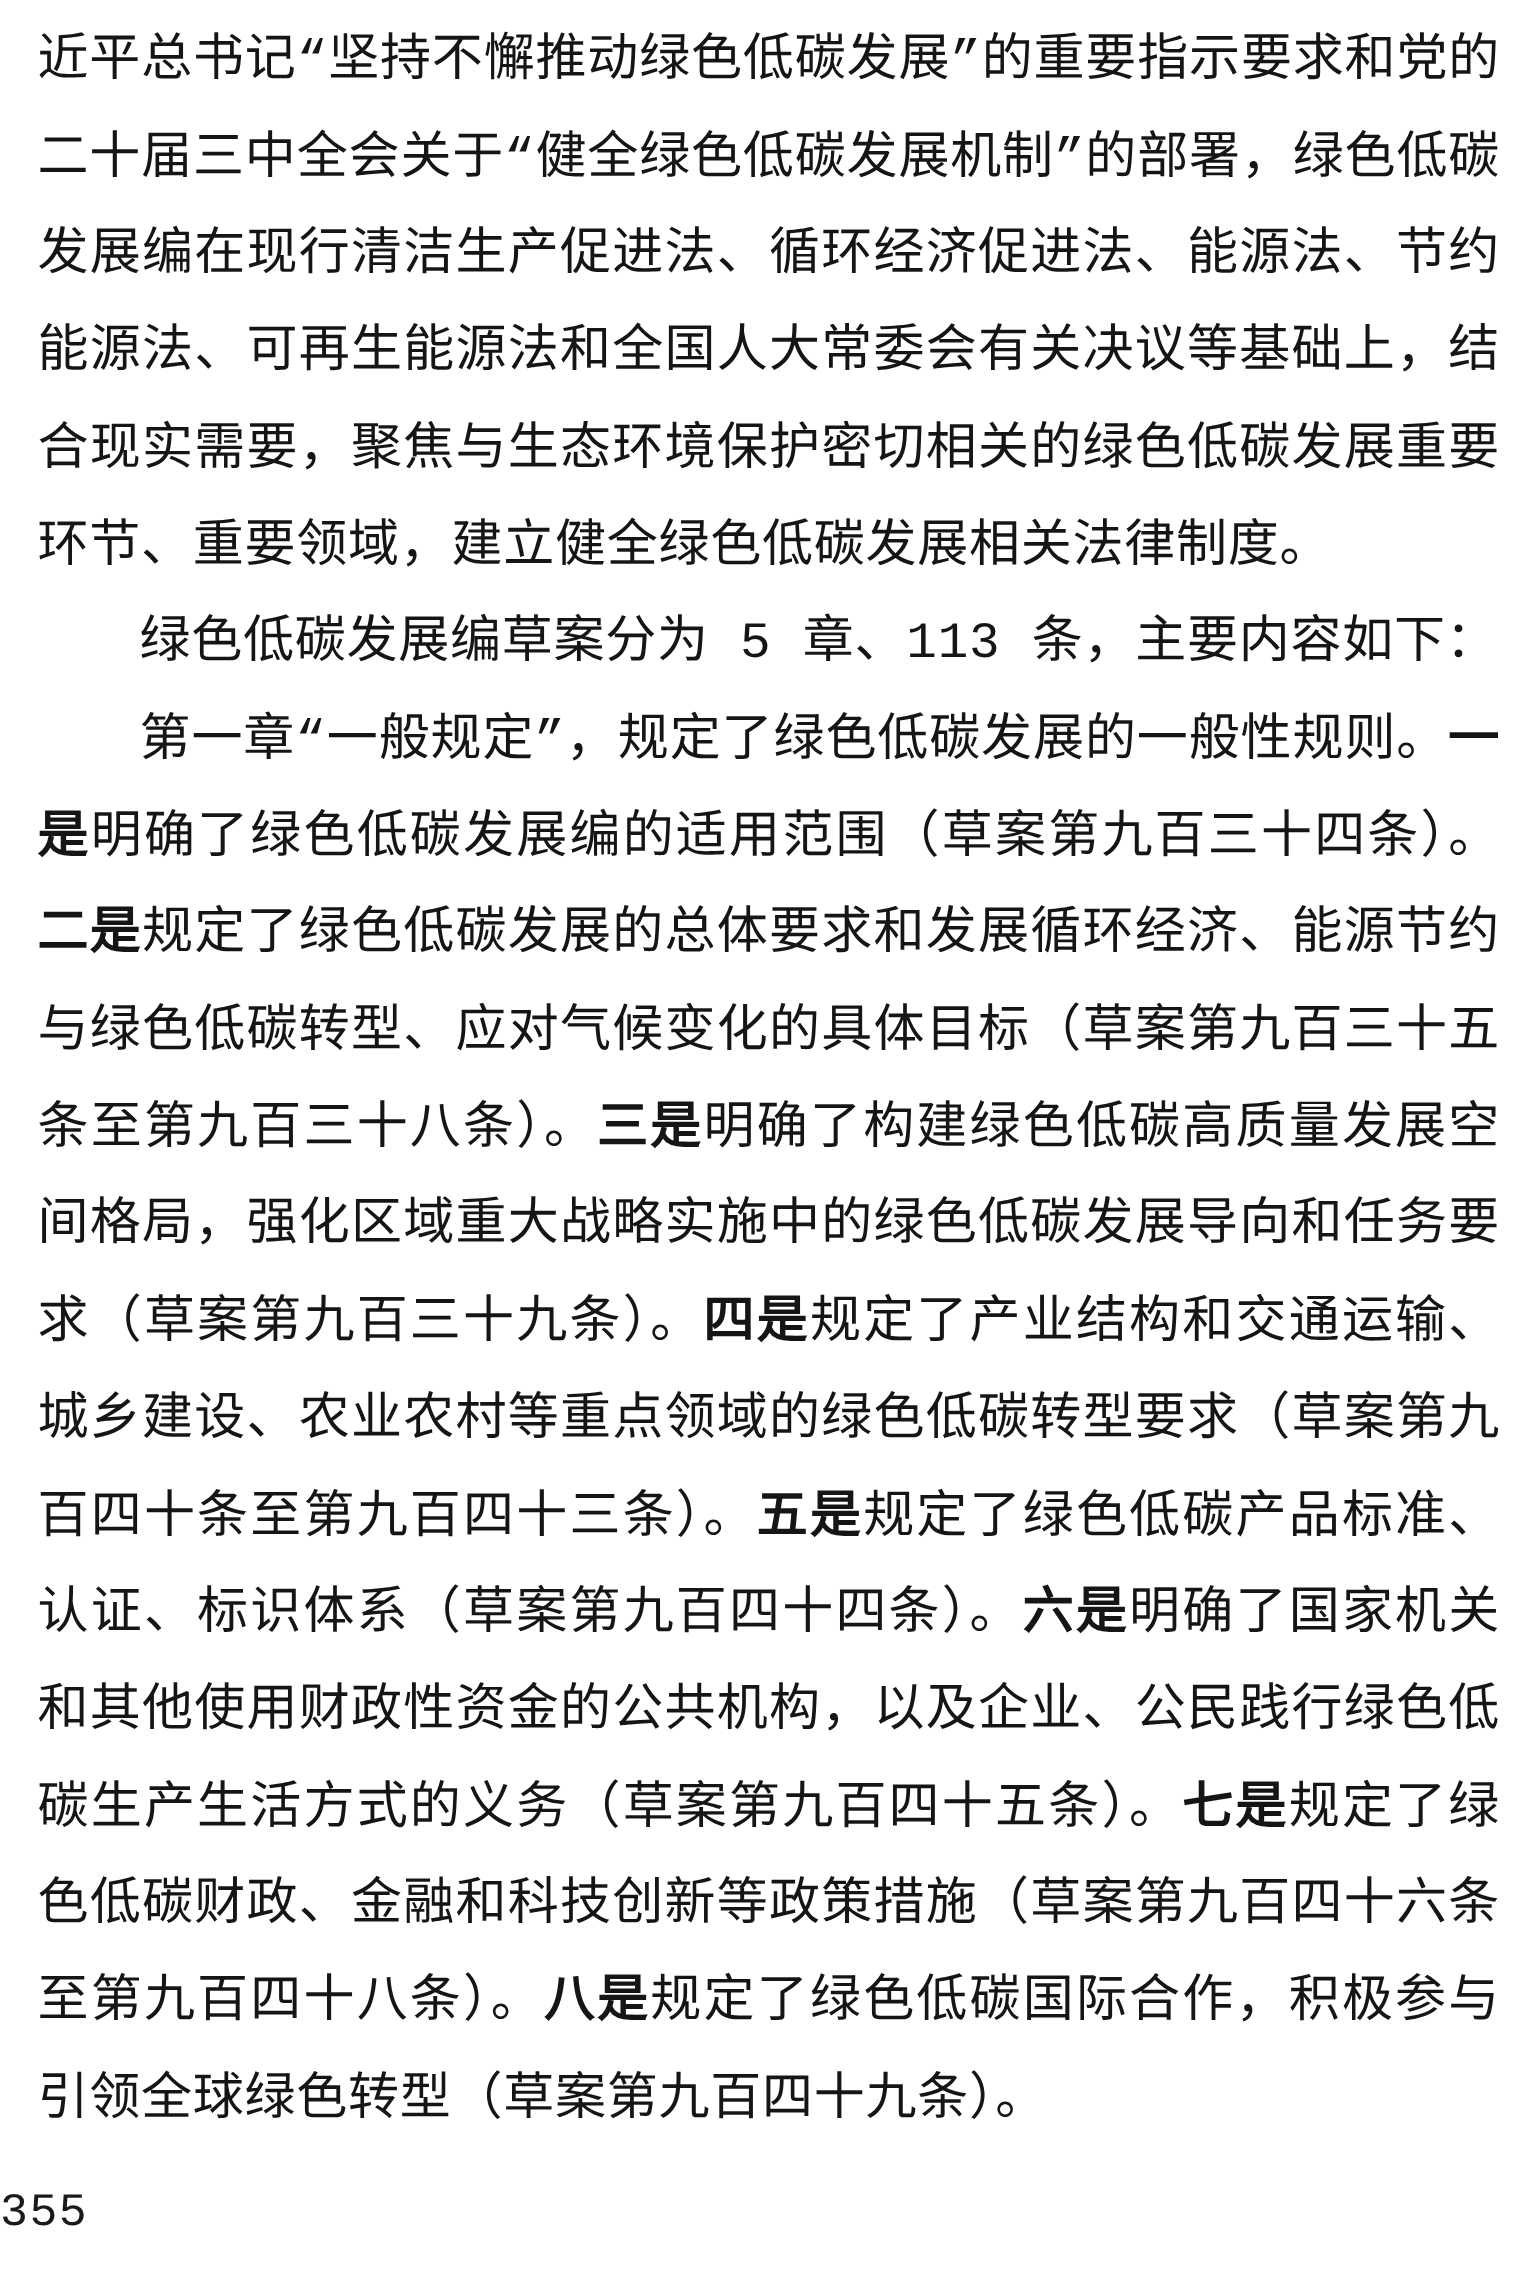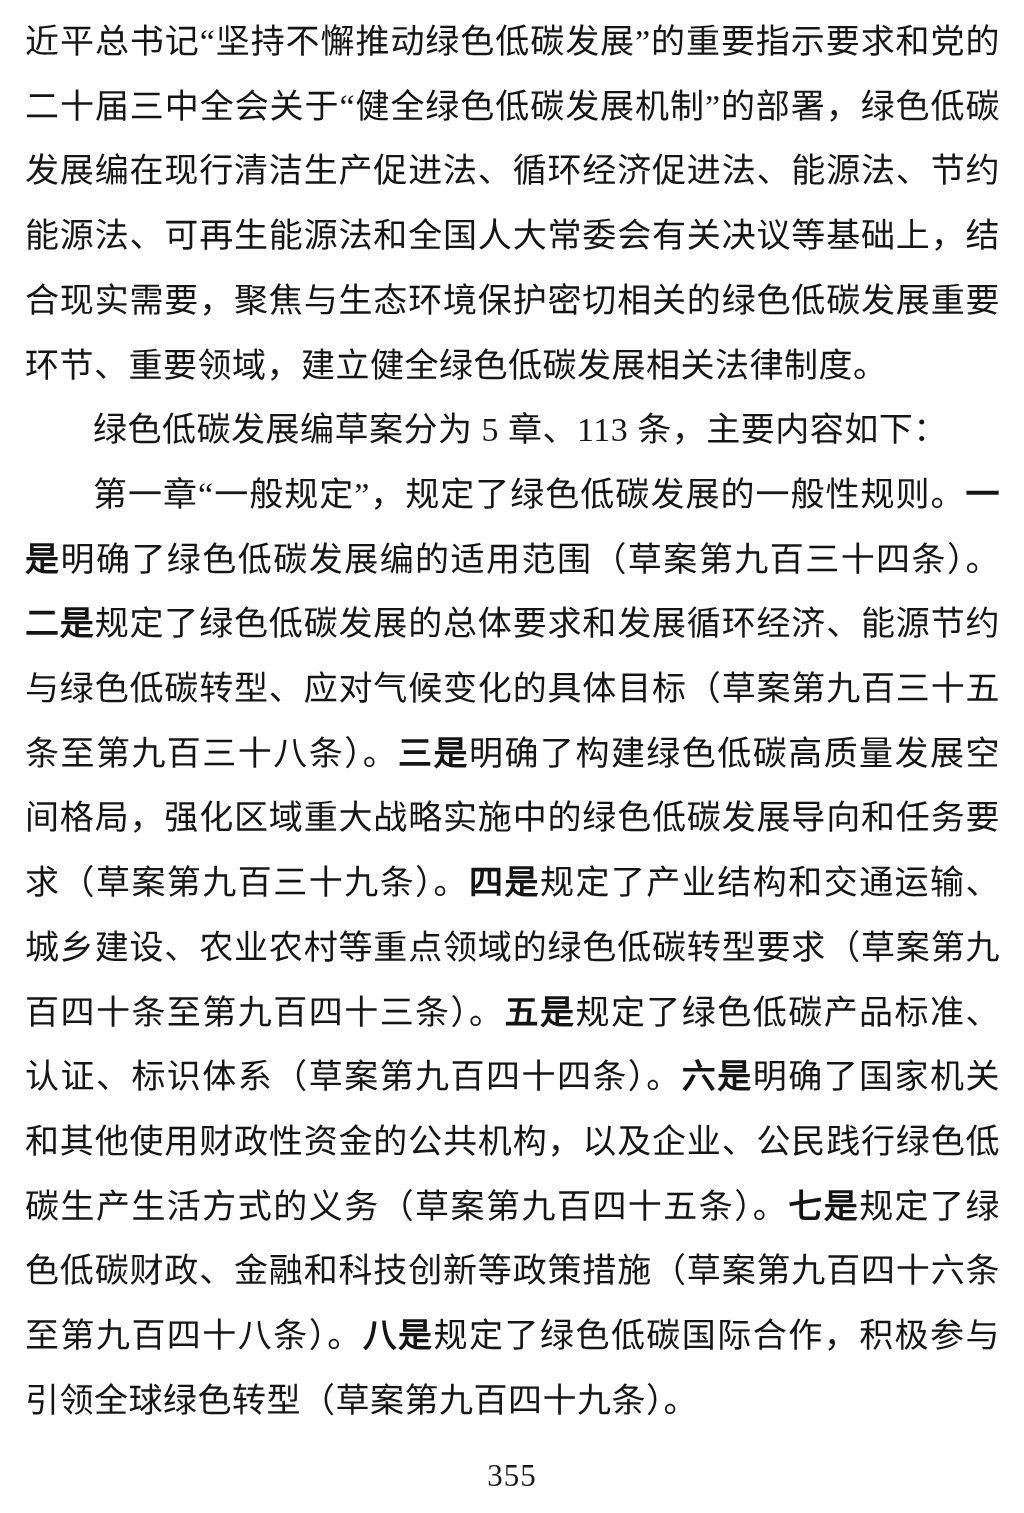--- a/index.html
+++ b/index.html
@@ -6,21 +6,21 @@
     margin: 0;
     padding: 0;
     background: #ffffff;
   }
   .page {
     position: relative;
     width: 1024px;
     height: 1513px;
     background: #ffffff;
     color: #151515;
-    font-family: Liberation Serif, serif;
+    font-family: Liberation Mono, monospace;
     overflow: hidden;
   }
   .content {
     position: absolute;
     left: 25px;
     right: 24px;
     top: 10px;
     font-size: 34px;
     line-height: 64.7px;
     text-align: justify;
@@ -34,21 +34,21 @@
     text-indent: 2em;
   }
   .b {
     font-weight: 700;
   }
   .page-number {
     position: absolute;
     top: 1458px;
     left: 0;
     width: 100%;
-    text-align: center;
+    text-align: left;
     font-size: 31px;
     letter-spacing: 1px;
     color: #1a1a1a;
   }
 </style>
 </head>
 <body>
 
 <div class="page">
   <div class="content">

